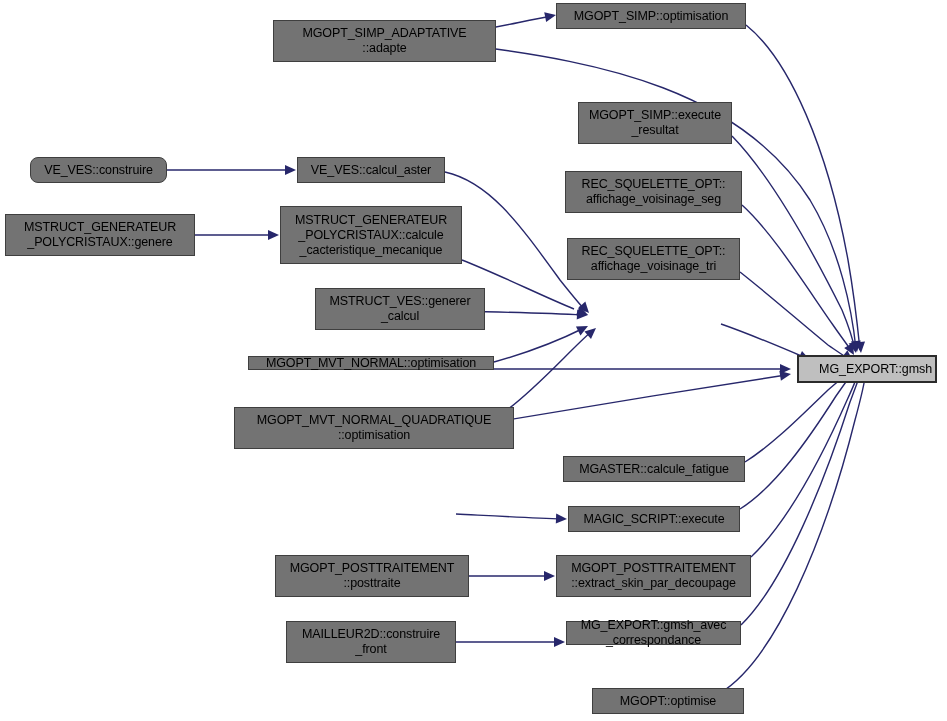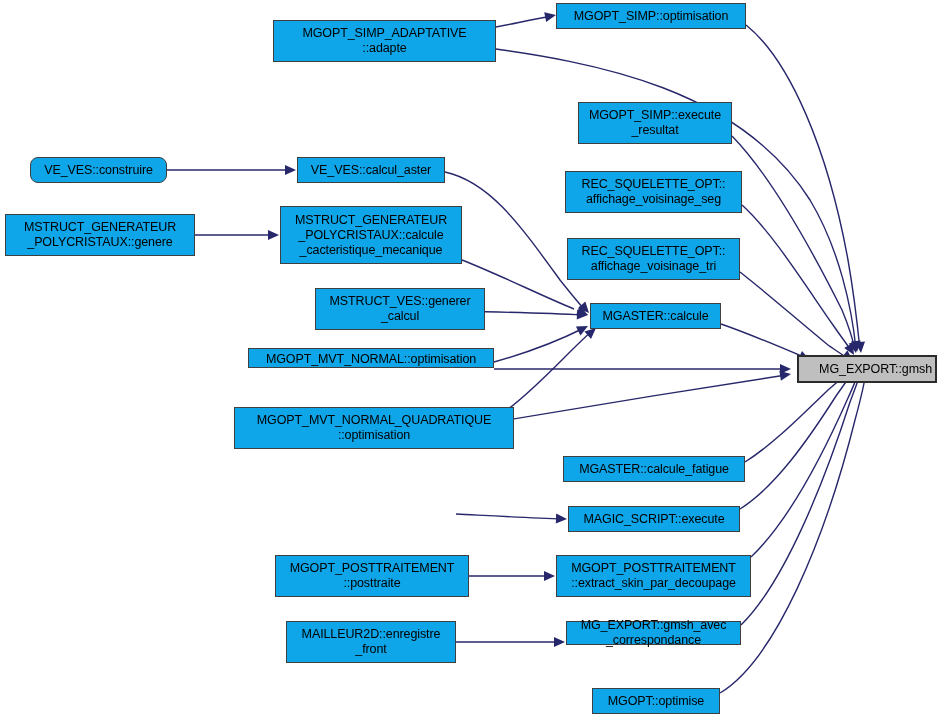--- a/index.html
+++ b/index.html
@@ -21,21 +21,21 @@
     position: absolute;
     left: 0;
     top: 0;
     width: 947px;
     height: 721px;
     pointer-events: none;
   }
   .node {
     position: absolute;
     box-sizing: border-box;
-    background: #0ea5e9;
+    background: #737373;
     border: 1px solid #3f3f3f;
     display: flex;
     align-items: center;
     justify-content: center;
     text-align: center;
     font-family: "Liberation Sans", sans-serif;
     font-size: 12.5px;
     line-height: 15px;
     color: #000000;
     white-space: pre-line;
@@ -118,29 +118,28 @@
 affichage_voisinage_seg</span></div>
     <div class="node" title="MSTRUCT_GENERATEUR_POLYCRISTAUX::genere" style="left: 5px; top: 214px; width: 190px; height: 42px;"><span class="node-label">MSTRUCT_GENERATEUR
 _POLYCRISTAUX::genere</span></div>
     <div class="node" title="MSTRUCT_GENERATEUR_POLYCRISTAUX::calcule_cacteristique_mecanique" style="left: 280px; top: 206px; width: 182px; height: 58px;"><span class="node-label">MSTRUCT_GENERATEUR
 _POLYCRISTAUX::calcule
 _cacteristique_mecanique</span></div>
     <div class="node" title="REC_SQUELETTE_OPT::affichage_voisinage_tri" style="left: 567px; top: 238px; width: 173px; height: 42px;"><span class="node-label">REC_SQUELETTE_OPT::
 affichage_voisinage_tri</span></div>
     <div class="node" title="MSTRUCT_VES::generer_calcul" style="left: 286px; top: 288px; width: 170px; height: 42px; margin-left: 29px;"><span class="node-label">MSTRUCT_VES::generer
 _calcul</span></div>
-    <div class="node" title="MGASTER::calcule" style="left: 590px; top: 303px; width: 131px; height: 26px;"><span class="node-label">MGASTER::calcule</span></div>
-    <div class="node" title="MGOPT_MVT_NORMAL::optimisation" style="left: 248px; top: 348px; width: 246px; height: 20px; align-items: flex-end;"><span class="node-label">MGOPT_MVT_NORMAL::optimisation</span></div>
+    <div class="node" title="MGOPT_MVT_NORMAL::optimisation" style="left: 248px; top: 356px; width: 246px; height: 14px;"><span class="node-label">MGOPT_MVT_NORMAL::optimisation</span></div>
     <div class="node target" title="MG_EXPORT::gmsh" style="left: 797px; top: 355px; width: 140px; height: 28px;"><span class="node-label">MG_EXPORT::gmsh</span></div>
     <div class="node" title="MGOPT_MVT_NORMAL_QUADRATIQUE::optimisation" style="left: 234px; top: 407px; width: 280px; height: 42px; text-align: center;"><span class="node-label">MGOPT_MVT_NORMAL_QUADRATIQUE
 ::optimisation</span></div>
     <div class="node" title="MGASTER::calcule_fatigue" style="left: 563px; top: 456px; width: 182px; height: 26px;"><span class="node-label">MGASTER::calcule_fatigue</span></div>
     <div class="node" title="MAGIC_SCRIPT::execute" style="left: 568px; top: 506px; width: 172px; height: 26px;"><span class="node-label">MAGIC_SCRIPT::execute</span></div>
     <div class="node" title="MGOPT_POSTTRAITEMENT::posttraite" style="left: 275px; top: 555px; width: 194px; height: 42px;"><span class="node-label">MGOPT_POSTTRAITEMENT
 ::posttraite</span></div>
     <div class="node" title="MGOPT_POSTTRAITEMENT::extract_skin_par_decoupage" style="left: 556px; top: 555px; width: 195px; height: 42px;"><span class="node-label">MGOPT_POSTTRAITEMENT
 ::extract_skin_par_decoupage</span></div>
-    <div class="node" title="MAILLEUR2D::enregistre_front" style="left: 286px; top: 621px; width: 170px; height: 42px;"><span class="node-label">MAILLEUR2D::enregistre
+    <div class="node" title="MAILLEUR2D::enregistre_front" style="left: 286px; top: 621px; width: 170px; height: 42px;"><span class="node-label">MAILLEUR2D::construire
 _front</span></div>
     <div class="node" title="MG_EXPORT::gmsh_avec_correspondance" style="left: 566px; top: 621px; width: 175px; height: 24px;"><span class="node-label">MG_EXPORT::gmsh_avec
 _correspondance</span></div>
-    <div class="node" title="MGOPT::optimise" style="left: 592px; top: 688px; width: 128px; height: 26px;"><span class="node-label">MGOPT::optimise</span></div>
+    <div class="node" title="MGOPT::optimise" style="left: 592px; top: 688px; width: 152px; height: 26px;"><span class="node-label">MGOPT::optimise</span></div>
   </div>
 
 </body></html>

